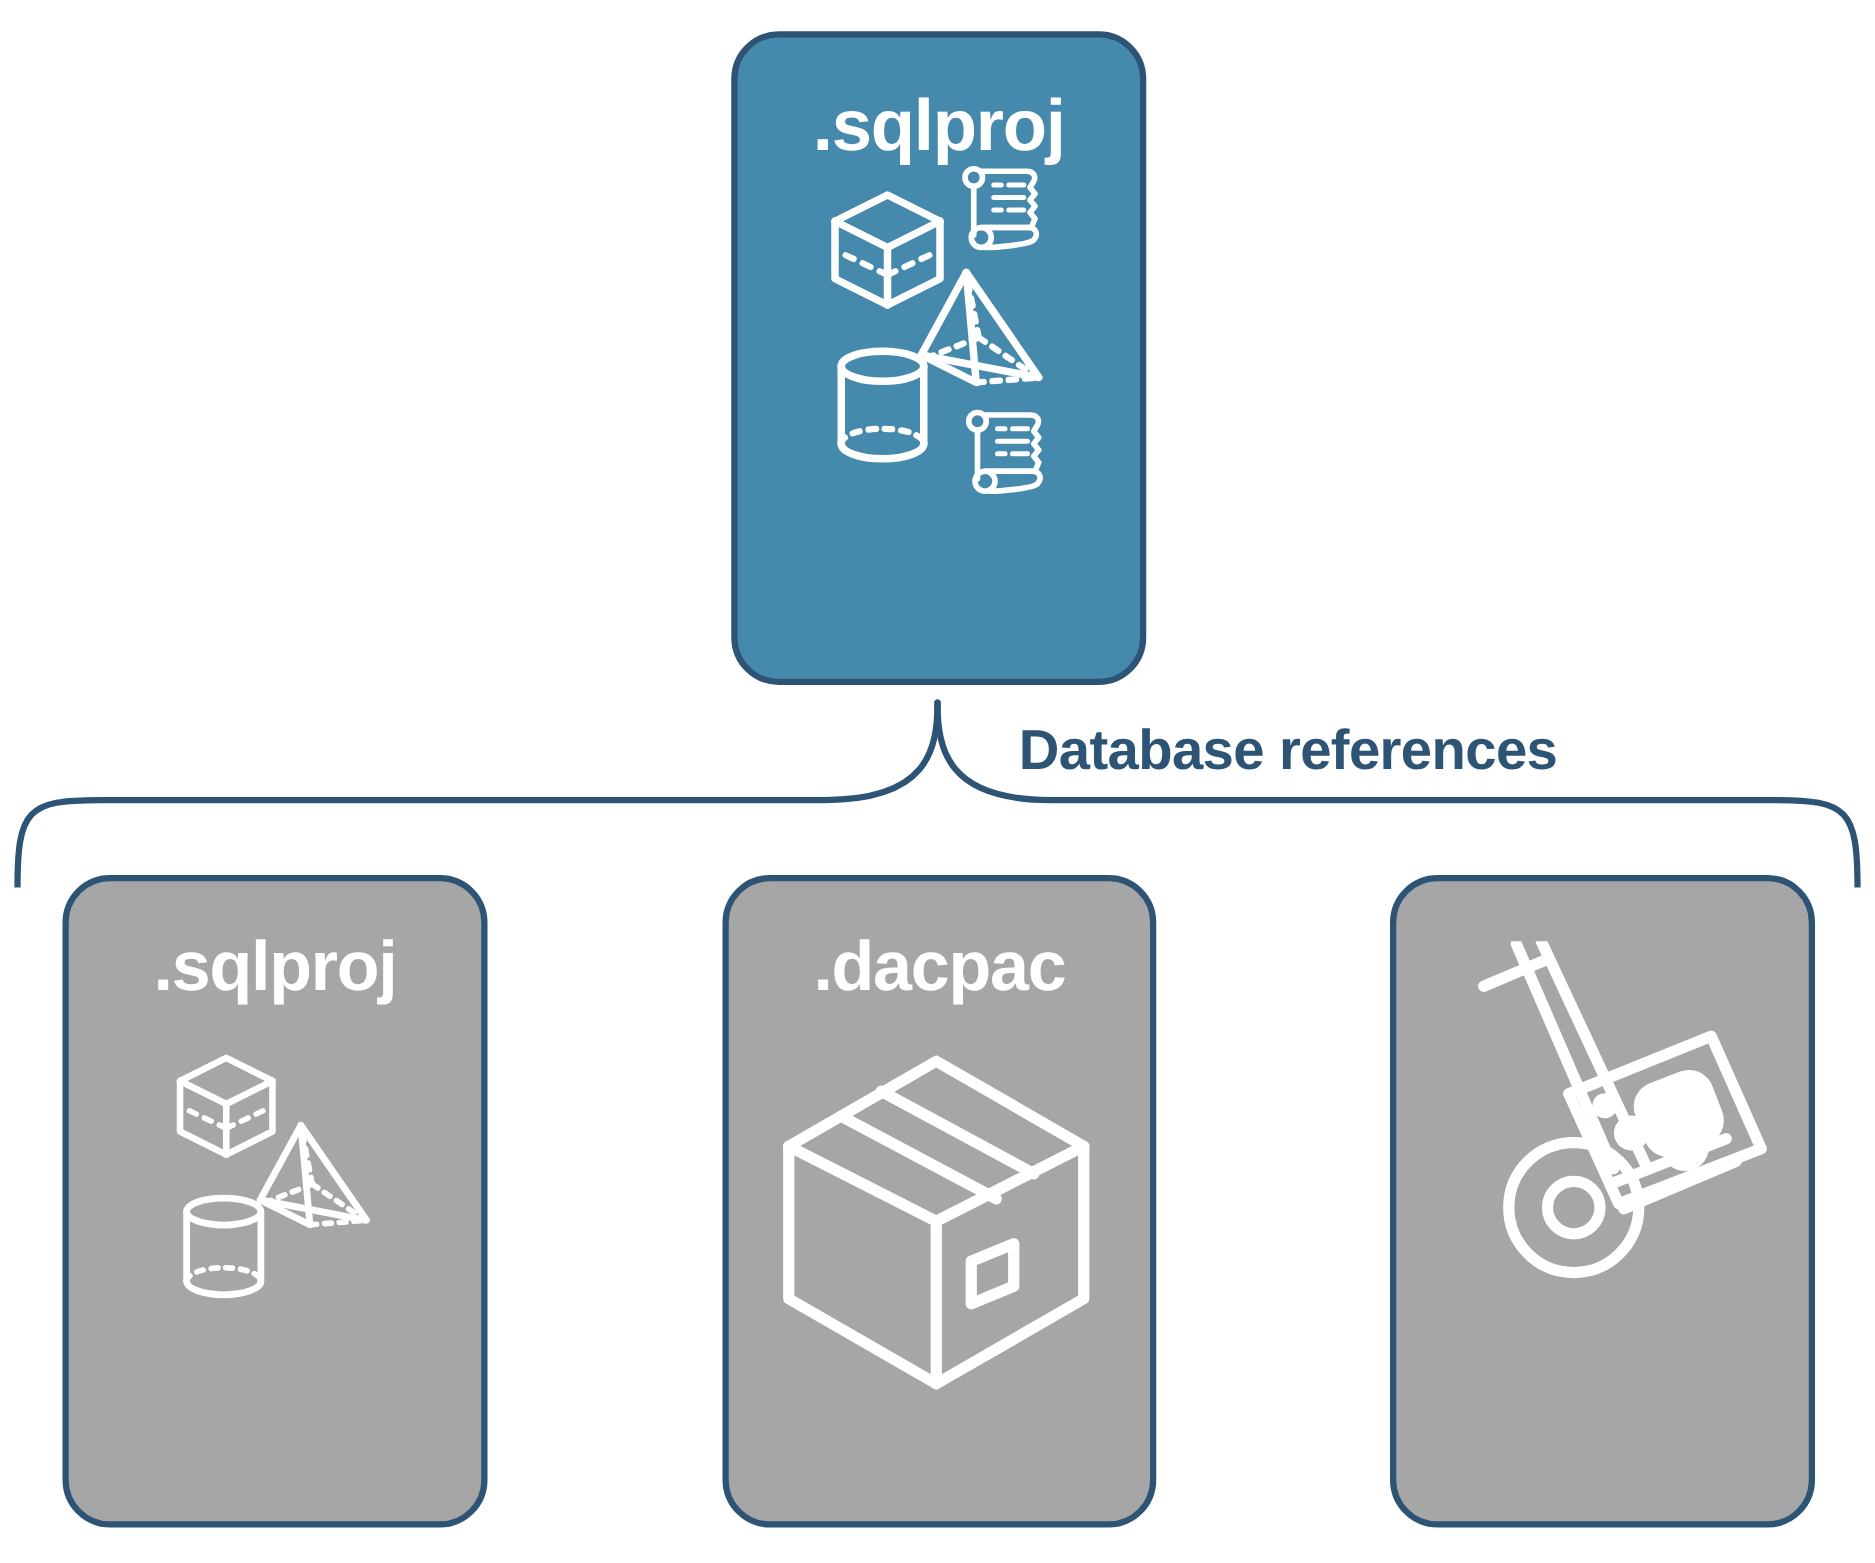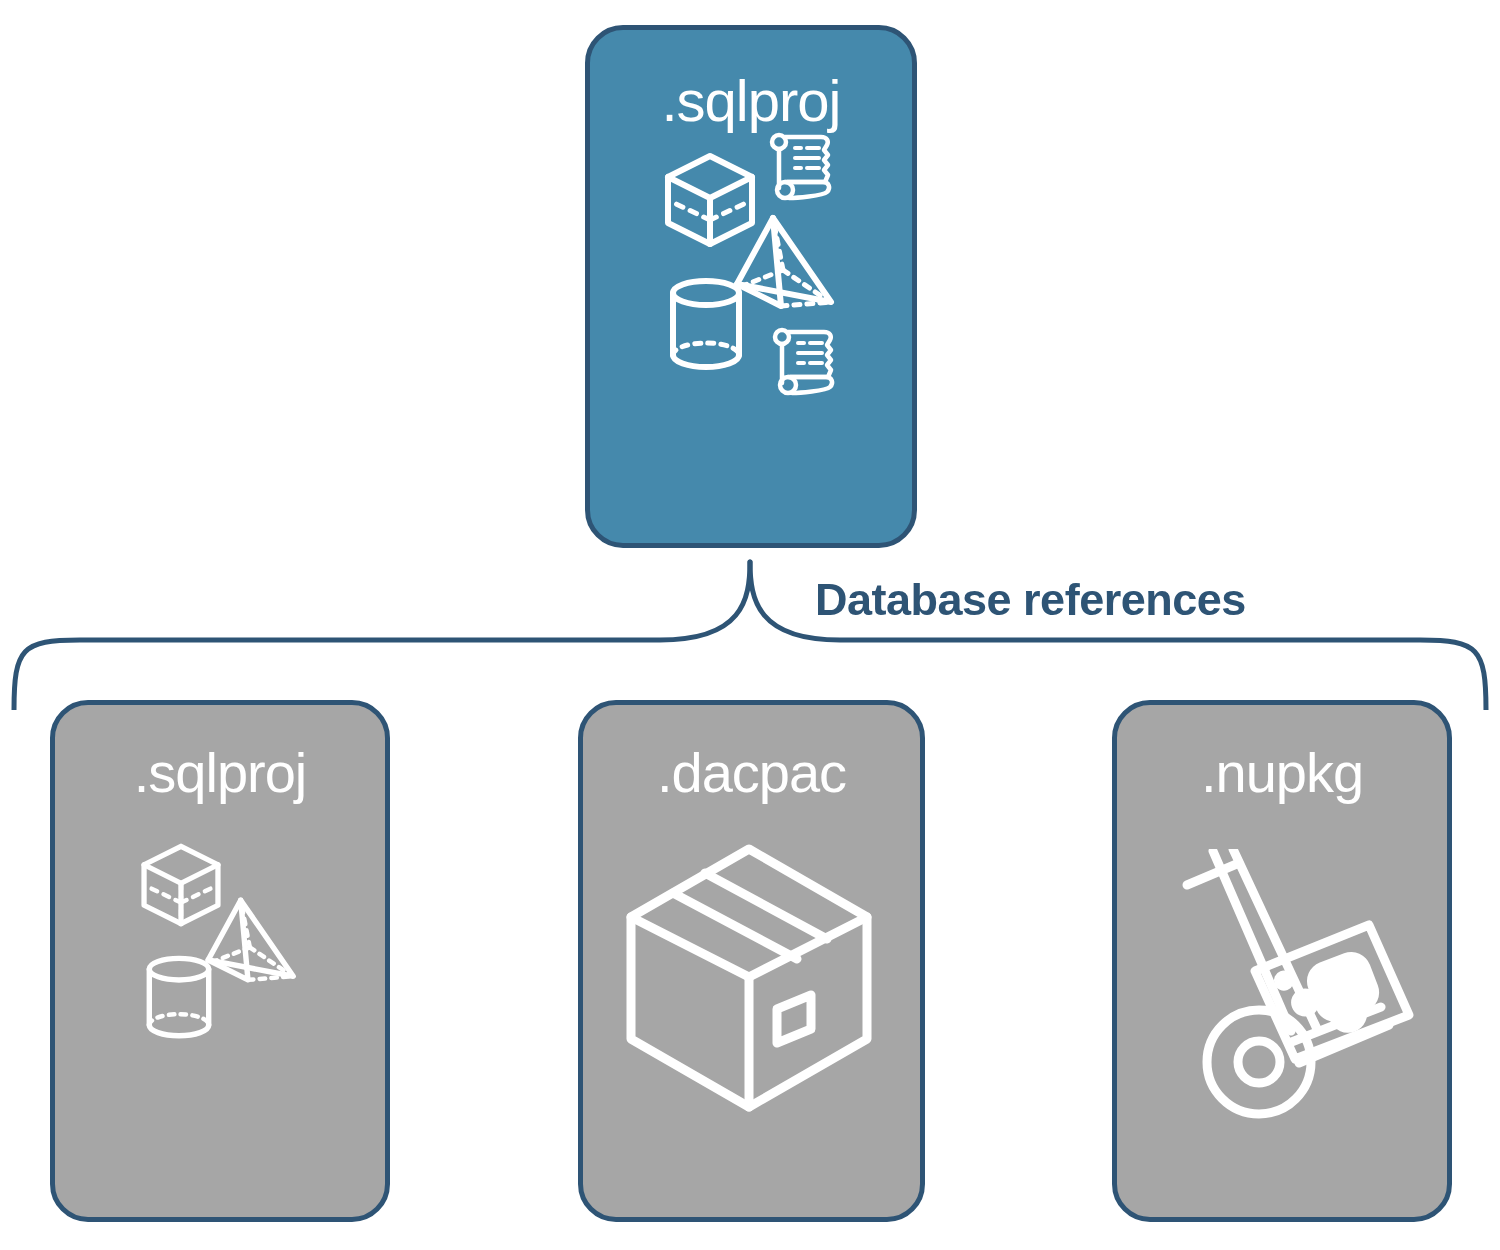--- a/index.html
+++ b/index.html
@@ -20,21 +20,21 @@
     box-sizing: border-box;
     border: 5px solid #2e5475;
     border-radius: 38px;
     display: flex;
     flex-direction: column;
     align-items: center;
   }
 
   .card-title {
     color: #ffffff;
-    font-weight: normal;
+    font-weight: bold;
     letter-spacing: -1px;
     line-height: 1;
     user-select: none;
     white-space: nowrap;
   }
 
   
   #root-card {
     left: 585px;
     top: 25px;
@@ -250,21 +250,20 @@
         <path d="M 80 30 L 202 96"></path>
       </g>
 
       <path d="M 152 166 L 186 152 L 186 186 L 152 200 Z" fill="none" stroke="#ffffff" stroke-width="9" stroke-linejoin="round"></path>
     </svg>
 
   </div>
 </div>
 
 <div id="leaf-card-2" class="card leaf-card">
-  <div class="card-title">.nupkg</div>
   <div class="icon-area">
 
     <svg class="svg-icon" style="left:50px; top:48px; width:240px; height:270px;" viewBox="0 0 240 270" xmlns="http://www.w3.org/2000/svg">
       <g fill="none" stroke="#ffffff" stroke-width="9" stroke-linecap="round" stroke-linejoin="round">
 
         <path d="M 20 36 L 72 14"></path>
 
         <path d="M 46 2 L 124 182"></path>
 
         <path d="M 66 0 L 150 180"></path>

